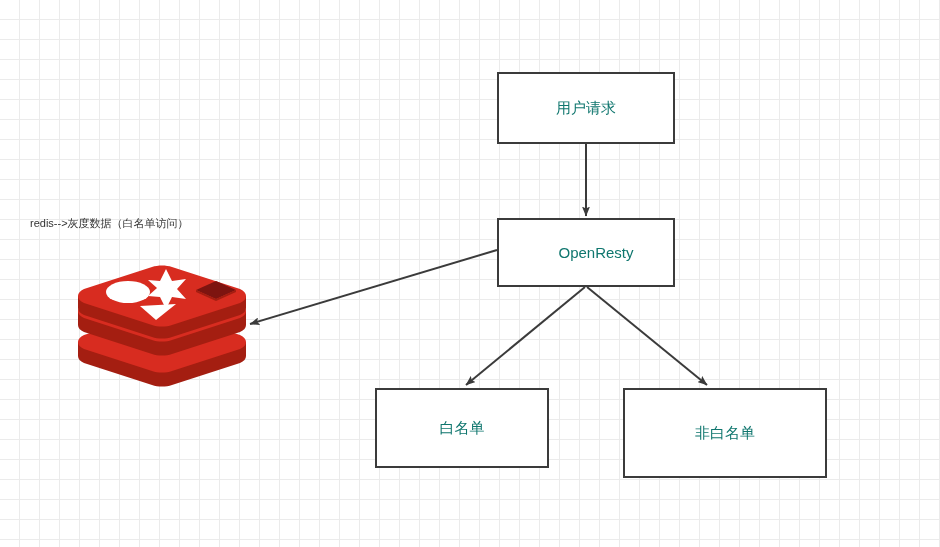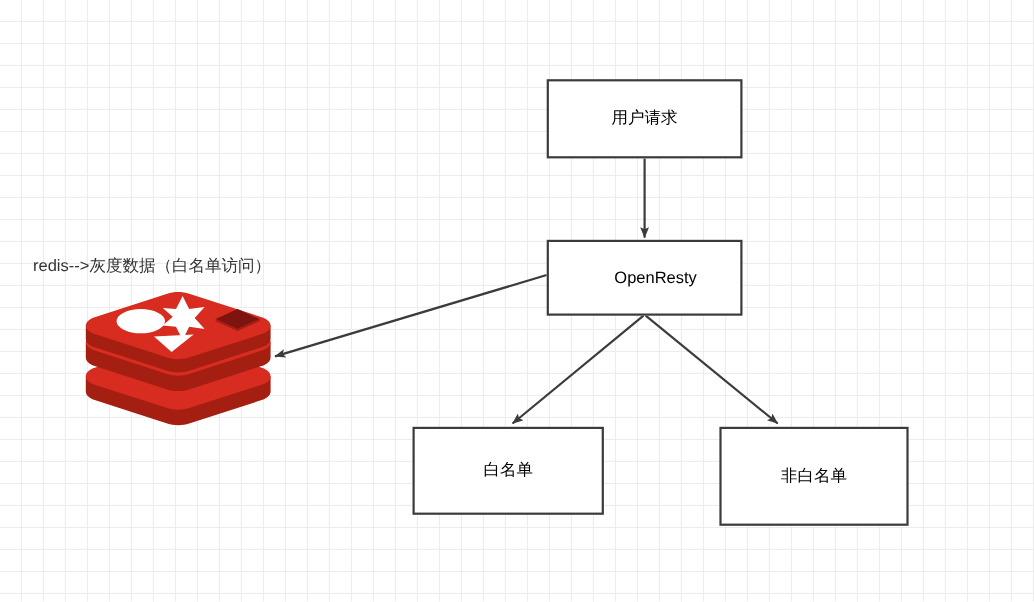--- a/index.html
+++ b/index.html
@@ -29,35 +29,35 @@
     pointer-events: none;
   }
   .node {
     position: absolute;
     box-sizing: border-box;
     border: 2px solid #3b3b3b;
     background: #ffffff;
     display: flex;
     align-items: center;
     justify-content: center;
-    color: #000000;
+    color: #0f766e;
     font-size: 15px;
     line-height: 1.2;
     white-space: nowrap;
   }
   #node-user-request { left: 497px; top: 72px;  width: 178px; height: 72px; }
   #node-openresty    { left: 497px; top: 218px; width: 178px; height: 69px; padding-left: 20px; }
   #node-whitelist    { left: 375px; top: 388px; width: 174px; height: 80px; }
-  #node-non-whitelist{ left: 654px; top: 388px; width: 172px; height: 90px; }
+  #node-non-whitelist{ left: 623px; top: 388px; width: 204px; height: 90px; }
 
   #redis-caption {
     position: absolute;
     left: 30px;
-    top: 232px;
-    font-size: 15px;
+    top: 216px;
+    font-size: 11px;
     color: #333333;
     white-space: nowrap;
   }
   #redis-logo {
     position: absolute;
     left: 74px;
     top: 264px;
     width: 176px;
     height: 124px;
   }

